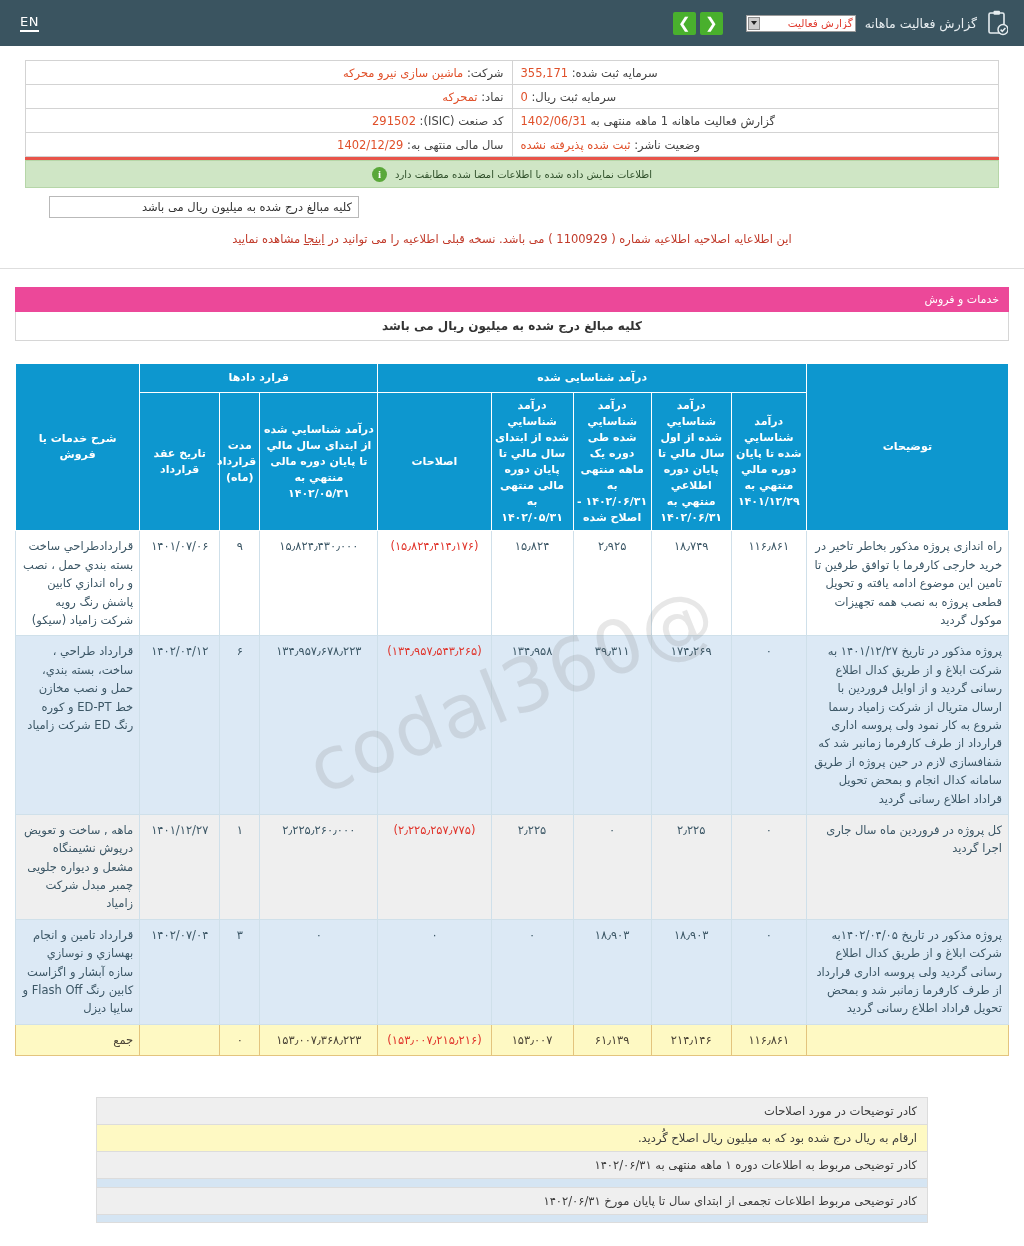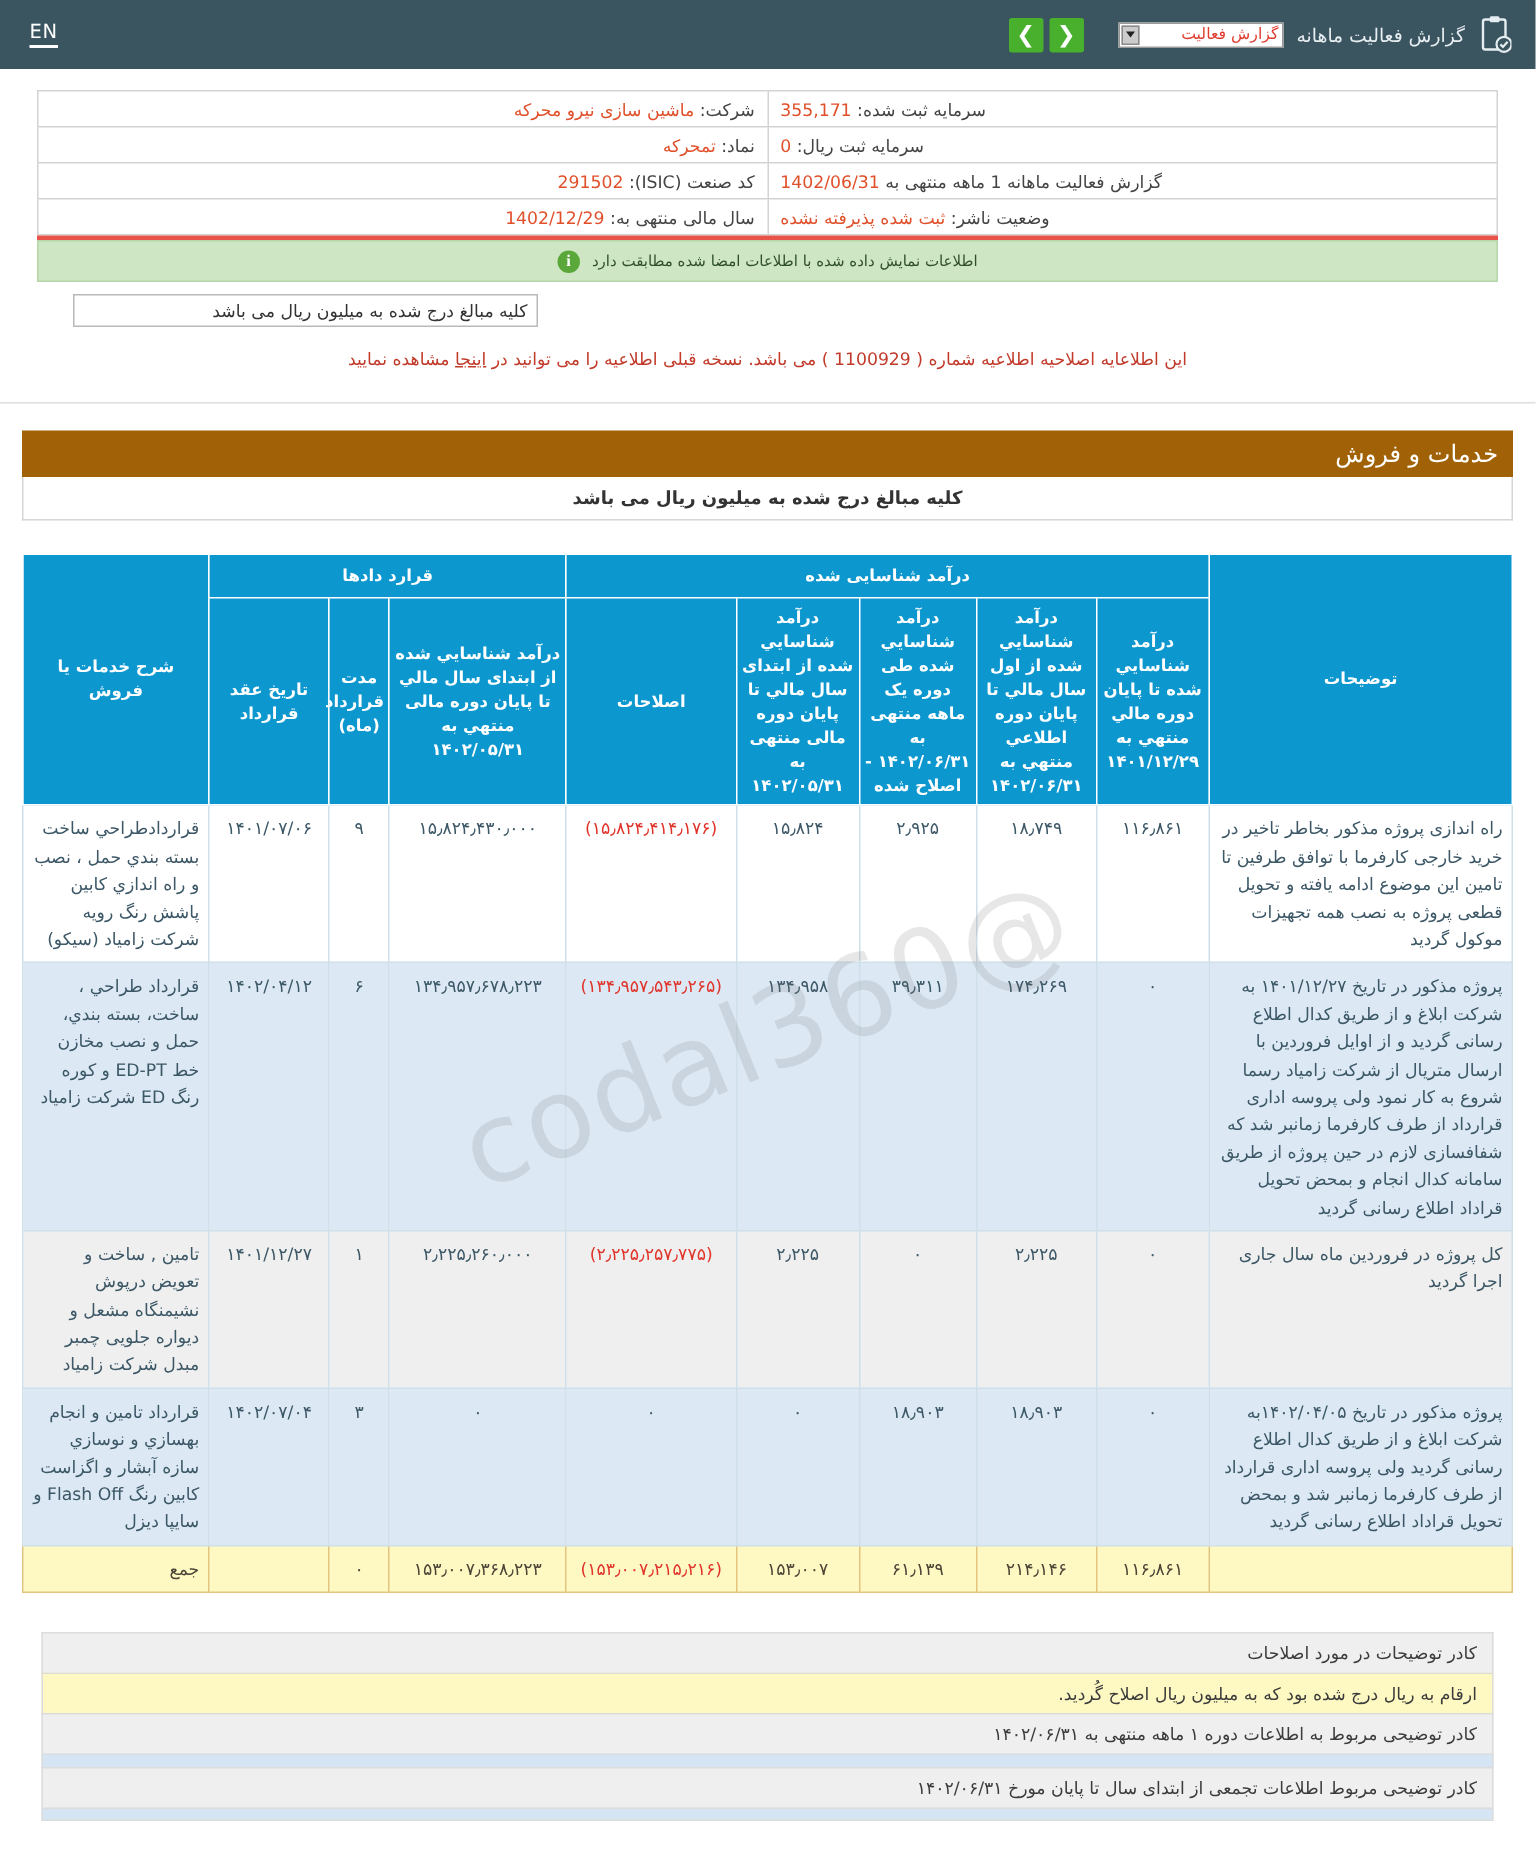--- a/index.html
+++ b/index.html
@@ -107,21 +107,21 @@
     margin-top: 14px;
   }
   .note-line a { color: #c13a2a; text-decoration: underline; }
   .note-line.bold { font-weight: bold; margin-top: 20px; color: #b3331f; }
 
   .hr-sep { width: 100%; height: 1px; background: #dedede; margin-top: 22px; }
 
   
   .section { width: 994px; margin: 18px auto 0 auto; direction: rtl; }
   .section-head {
-    background: #a16207; color: #fff; font-size: 16px;
+    background: #ec4899; color: #fff; font-size: 11px;
     padding: 6px 10px; text-align: right; font-weight: normal;
   }
   .section-sub {
     border: 1px solid #d6d6d6; border-top: none; background: #fff;
     text-align: center; font-size: 12px; color: #333;
     padding: 7px 0; font-weight: bold;
   }
 
   
   .main-table {
@@ -151,21 +151,21 @@
   tr.row-3 td { background: #efefef; }
   tr.row-4 td { background: #dce9f5; }
   tr.total td {
     background: #fef9c3; border: 1px solid #e3c47e;
     font-size: 11.5px; color: #4a4336; text-align: center;
   }
   tr.total td.neg { color: #e0342b; }
   tr.total td.label { text-align: right; }
 
   
-  .foot { width: 968px; margin: 26px auto 0 auto; direction: rtl; }
+  .foot { width: 832px; margin: 41px auto 0 auto; direction: rtl; }
   .foot-row {
     border: 1px solid #dcdcdc; border-bottom: none;
     font-size: 11.5px; color: #3b3b3b;
     padding: 6px 10px; text-align: right;
   }
   .foot-row:last-child { border-bottom: 1px solid #dcdcdc; }
   .foot-grey { background: #efefef; }
   .foot-blue { background: #fef9c3; }
   .foot-spacer { background: #d5e5f3; height: 9px; padding: 0; }
 
@@ -351,21 +351,21 @@
     <tr class="row-3">
       <td class="desc">کل پروژه در فروردین ماه سال جاری اجرا گردید</td>
       <td class="num">۰</td>
       <td class="num">۲٫۲۲۵</td>
       <td class="num">۰</td>
       <td class="num">۲٫۲۲۵</td>
       <td class="neg">(۲٫۲۲۵٫۲۵۷٫۷۷۵)</td>
       <td class="num">۲٫۲۲۵٫۲۶۰٫۰۰۰</td>
       <td class="num">۱</td>
       <td class="num">۱۴۰۱/۱۲/۲۷</td>
-      <td class="desc">تامین , ساخت و تعویض درپوش نشیمنگاه مشعل و دیواره جلویی چمبر مبدل شرکت زامیاد</td>
+      <td class="desc">ماهه , ساخت و تعویض درپوش نشیمنگاه مشعل و دیواره جلویی چمبر مبدل شرکت زامیاد</td>
     </tr>
     <tr class="row-4">
       <td class="desc">پروژه مذکور در تاریخ ۱۴۰۲/۰۴/۰۵به شرکت ابلاغ و از طریق کدال اطلاع رسانی گردید ولی پروسه اداری قرارداد از طرف کارفرما زمانبر شد و بمحض تحویل قراداد اطلاع رسانی گردید</td>
       <td class="num">۰</td>
       <td class="num">۱۸٫۹۰۳</td>
       <td class="num">۱۸٫۹۰۳</td>
       <td class="num">۰</td>
       <td class="num">۰</td>
       <td class="num">۰</td>
       <td class="num">۳</td>

